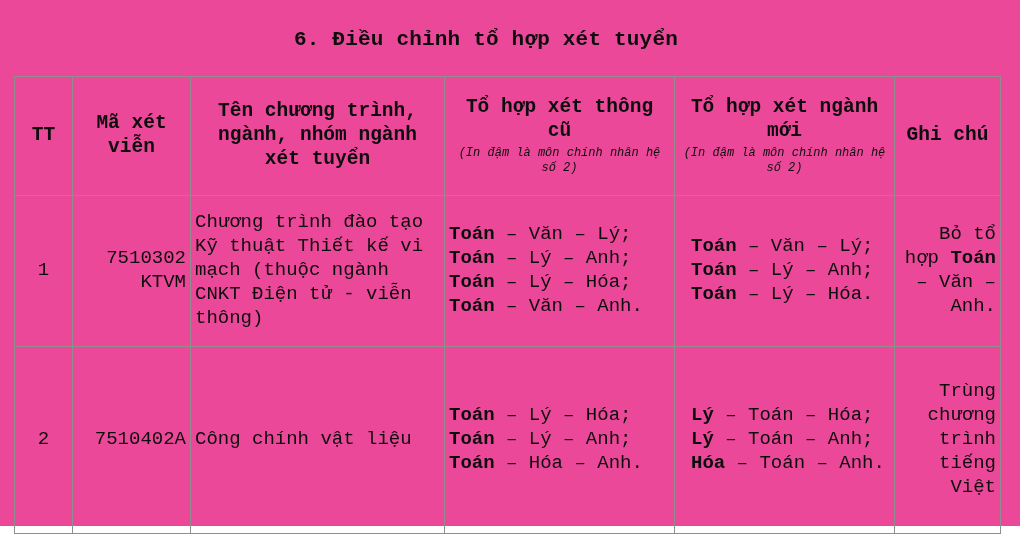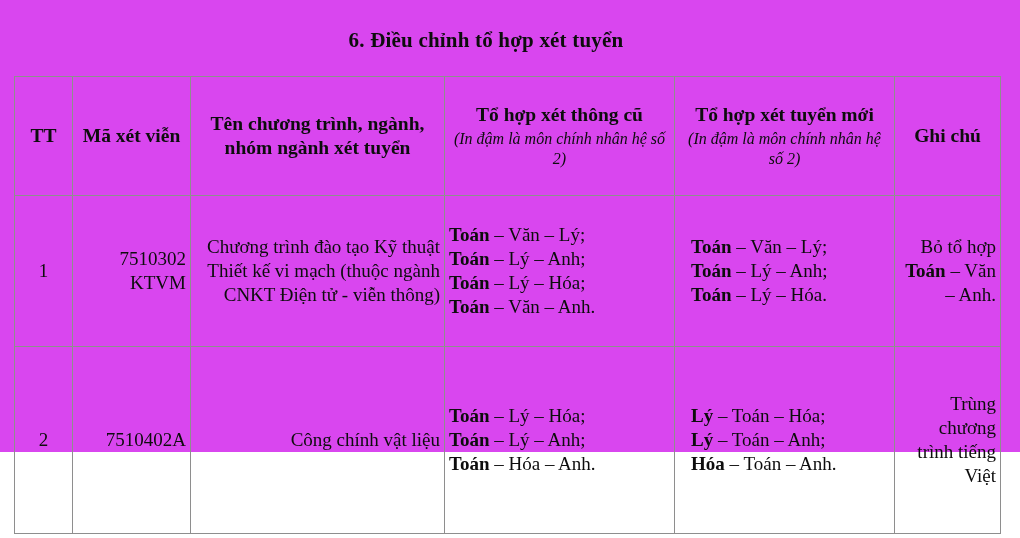--- a/index.html
+++ b/index.html
@@ -10,22 +10,23 @@
   body {
     width: 1020px;
     height: 538px;
     font-family: "Liberation Serif", "DejaVu Serif", serif;
     color: #0d0d0d;
     overflow: hidden;
   }
   .page {
     position: relative;
     width: 1020px;
-    height: 452px;
-    background: #d946ef;
+    height: 526px;
+    background: #ec4899;
+    font-family: Liberation Mono, monospace;
   }
   .heading {
     position: absolute;
     left: 14px;
     top: 28px;
     width: 972px;
     text-align: center;
     font-size: 21px;
     font-weight: bold;
     letter-spacing: 0.2px;
@@ -62,35 +63,35 @@
     height: 110px;
   }
   .hdr-main {
     font-weight: bold;
     font-size: 19.5px;
     line-height: 1.22;
   }
   .hdr-sub {
     font-style: italic;
     font-weight: normal;
-    font-size: 16px;
+    font-size: 12px;
     line-height: 1.24;
     margin-top: 2px;
   }
   td.cell-tt {
     text-align: center;
     font-size: 19px;
   }
   td.cell-code {
     text-align: right;
     font-size: 19px;
     line-height: 1.3;
   }
   td.cell-name {
-    text-align: right;
+    text-align: left;
     padding-left: 9px;
     padding-right: 6px;
     font-size: 19px;
     line-height: 1.3;
     margin-left: 24px;
   }
   td.cell-combo {
     text-align: left;
     padding-left: 10px;
     font-size: 19px;
@@ -134,21 +135,21 @@
           <div class="hdr-main">Mã xét viễn</div>
         </td>
         <td>
           <div class="hdr-main">Tên chương trình, ngành, nhóm ngành xét tuyển</div>
         </td>
         <td>
           <div class="hdr-main">Tổ hợp xét thông cũ</div>
           <div class="hdr-sub">(In đậm là môn chính nhân hệ số 2)</div>
         </td>
         <td>
-          <div class="hdr-main">Tổ hợp xét tuyển mới</div>
+          <div class="hdr-main">Tổ hợp xét ngành mới</div>
           <div class="hdr-sub">(In đậm là môn chính nhân hệ số 2)</div>
         </td>
         <td>
           <div class="hdr-main">Ghi chú</div>
         </td>
       </tr>
     </thead>
     <tbody>
         <tr class="row-1">
           <td class="cell-tt">1</td>

